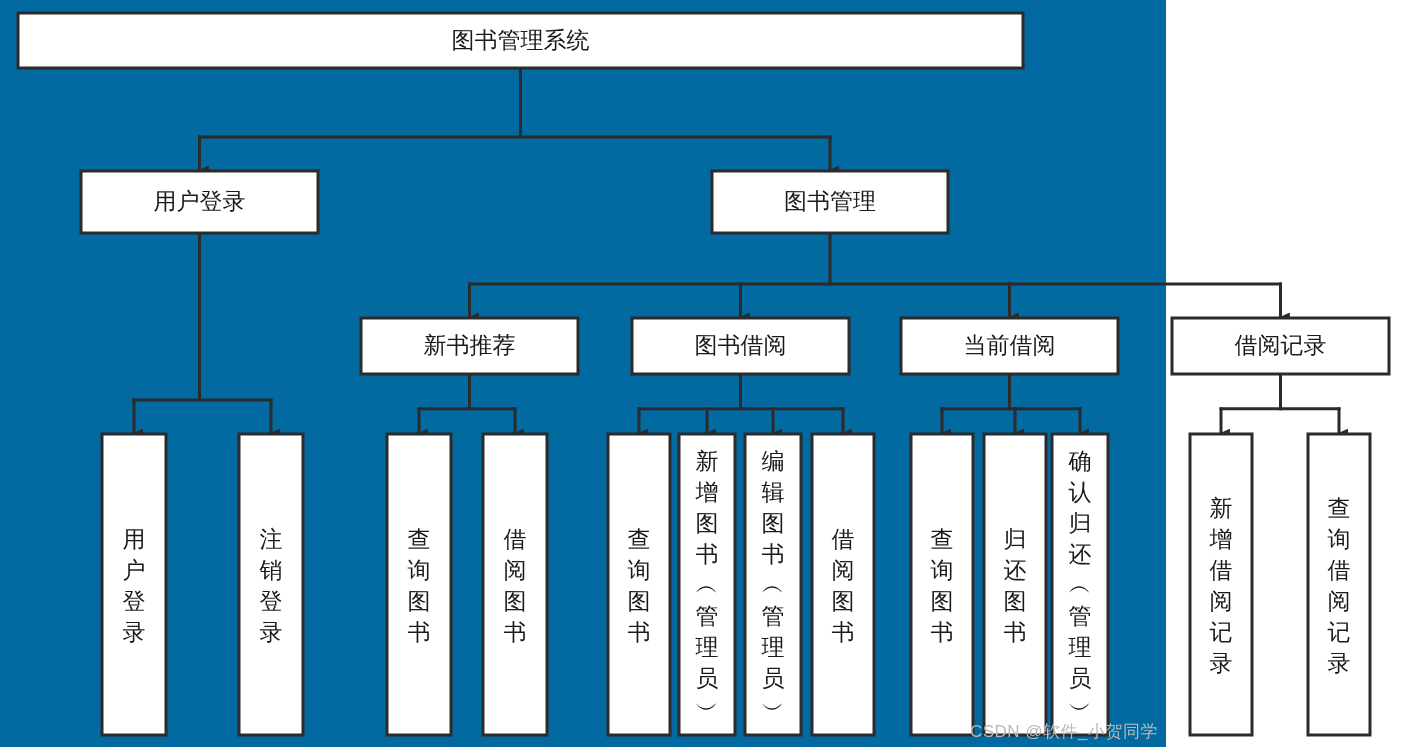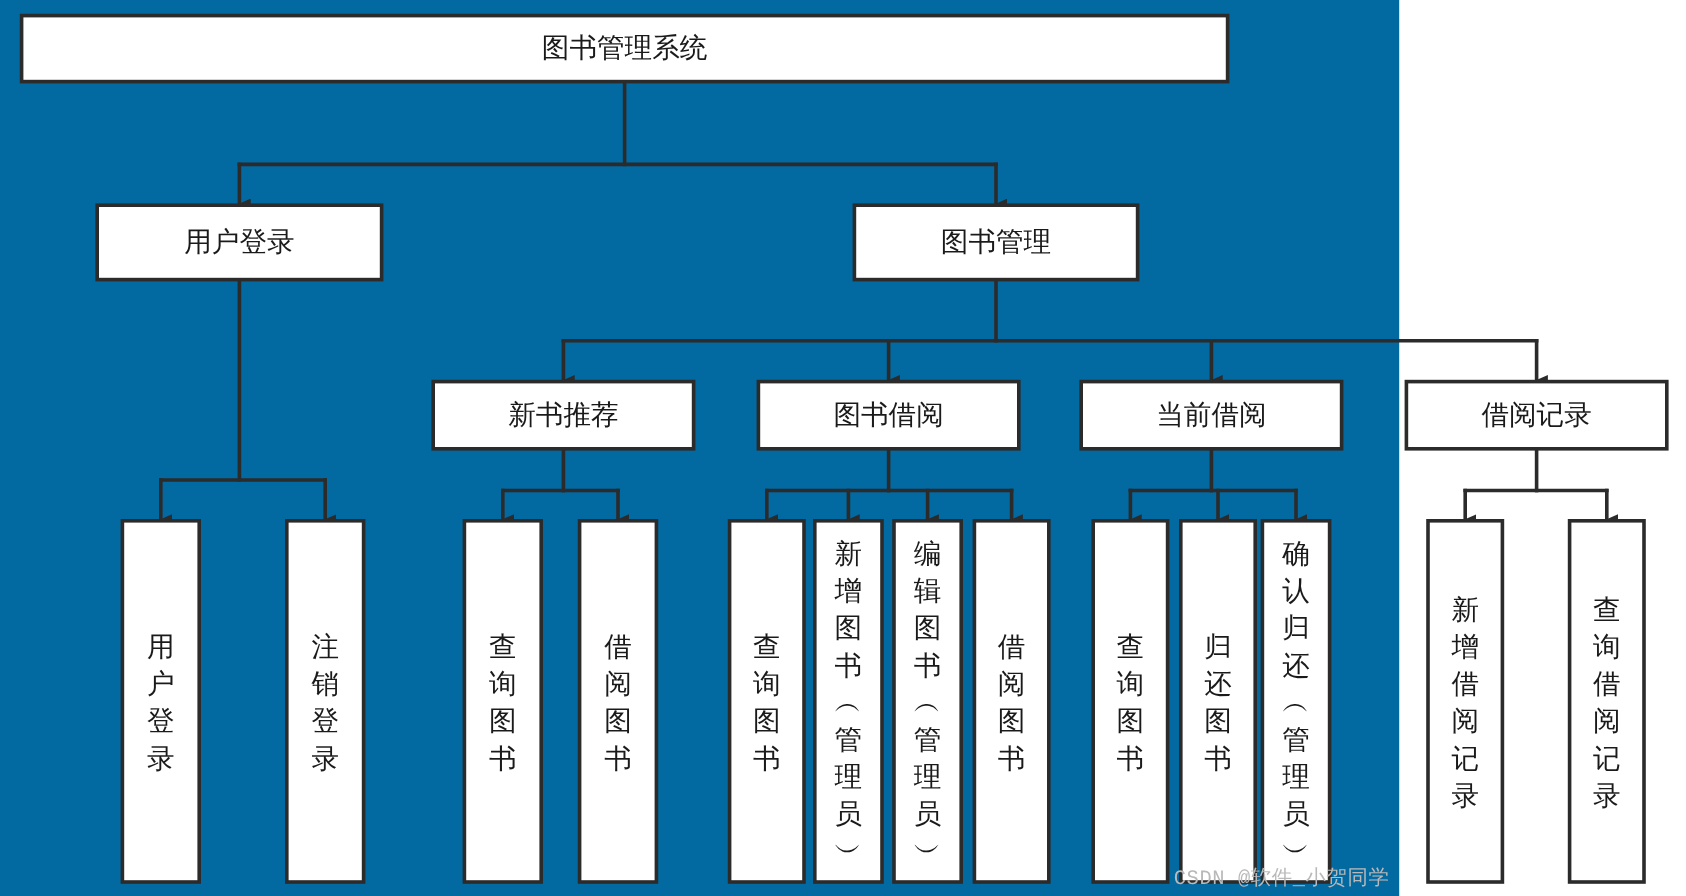--- a/index.html
+++ b/index.html
@@ -47,21 +47,21 @@
   .node-label-v {
     font-family: "Liberation Sans", "DejaVu Sans", sans-serif;
     font-size: 23px;
     fill: #1a1a1a;
     text-anchor: middle;
   }
   .watermark {
     position: absolute;
     right: 8px;
     bottom: 4px;
-    font-family: Liberation Mono, monospace;
+    font-family: Liberation Sans, sans-serif;
     font-size: 17px;
     color: #b9b9b9;
     letter-spacing: 0.5px;
     white-space: nowrap;
     user-select: none;
   }
 </style>
 </head>
 <body>
 

